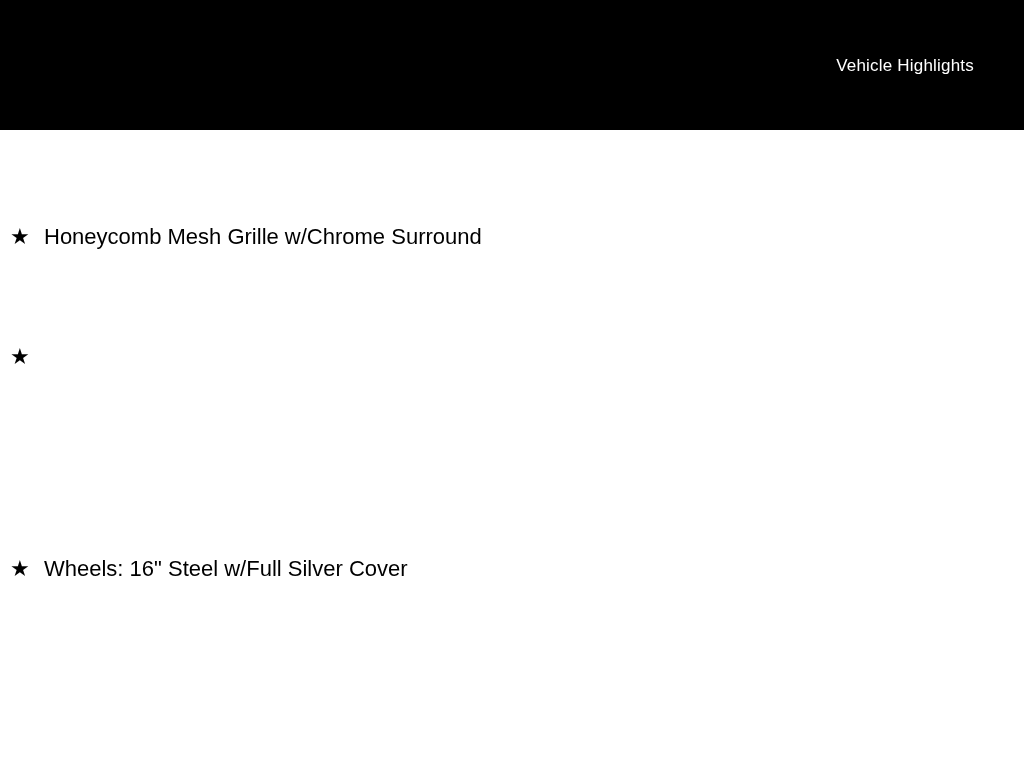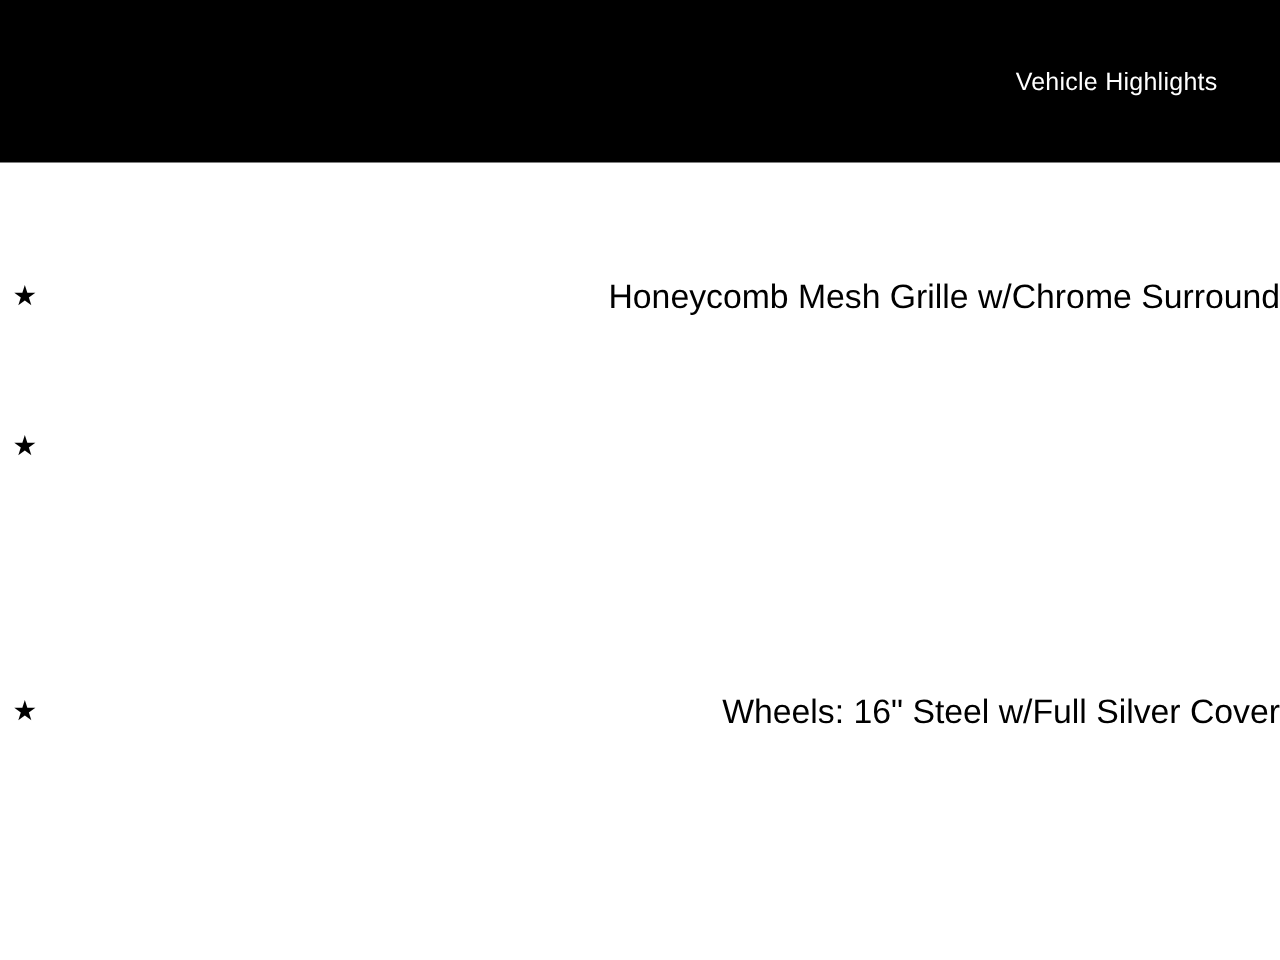--- a/index.html
+++ b/index.html
@@ -25,21 +25,21 @@
     top: 0;
     width: 1024px;
     height: 130px;
     background: #000000;
   }
   .header-title {
     position: absolute;
     right: 50px;
     top: 49px;
     color: #ffffff;
-    font-size: 20px;
+    font-size: 17px;
     line-height: 34px;
     font-weight: normal;
     letter-spacing: 0.2px;
     white-space: nowrap;
   }
   .highlights {
     position: absolute;
     left: 0;
     top: 130px;
     width: 1024px;
@@ -59,26 +59,25 @@
   .bullet-star {
     flex: 0 0 auto;
     width: 24px;
     font-size: 22px;
     line-height: 30px;
     color: #000000;
     text-align: left;
   }
   .highlight-text {
     flex: 1 1 auto;
-    font-size: 27px;
+    font-size: 22px;
     line-height: 30px;
     color: #000000;
     white-space: nowrap;
     padding-left: 10px;
-    text-align: right;
   }
   .item-2 { padding-top: 0; }
   .item-3 { padding-top: 0; }
 </style>
 </head>
 <body>
 
 <div class="page">
 
   <div class="header-bar">

